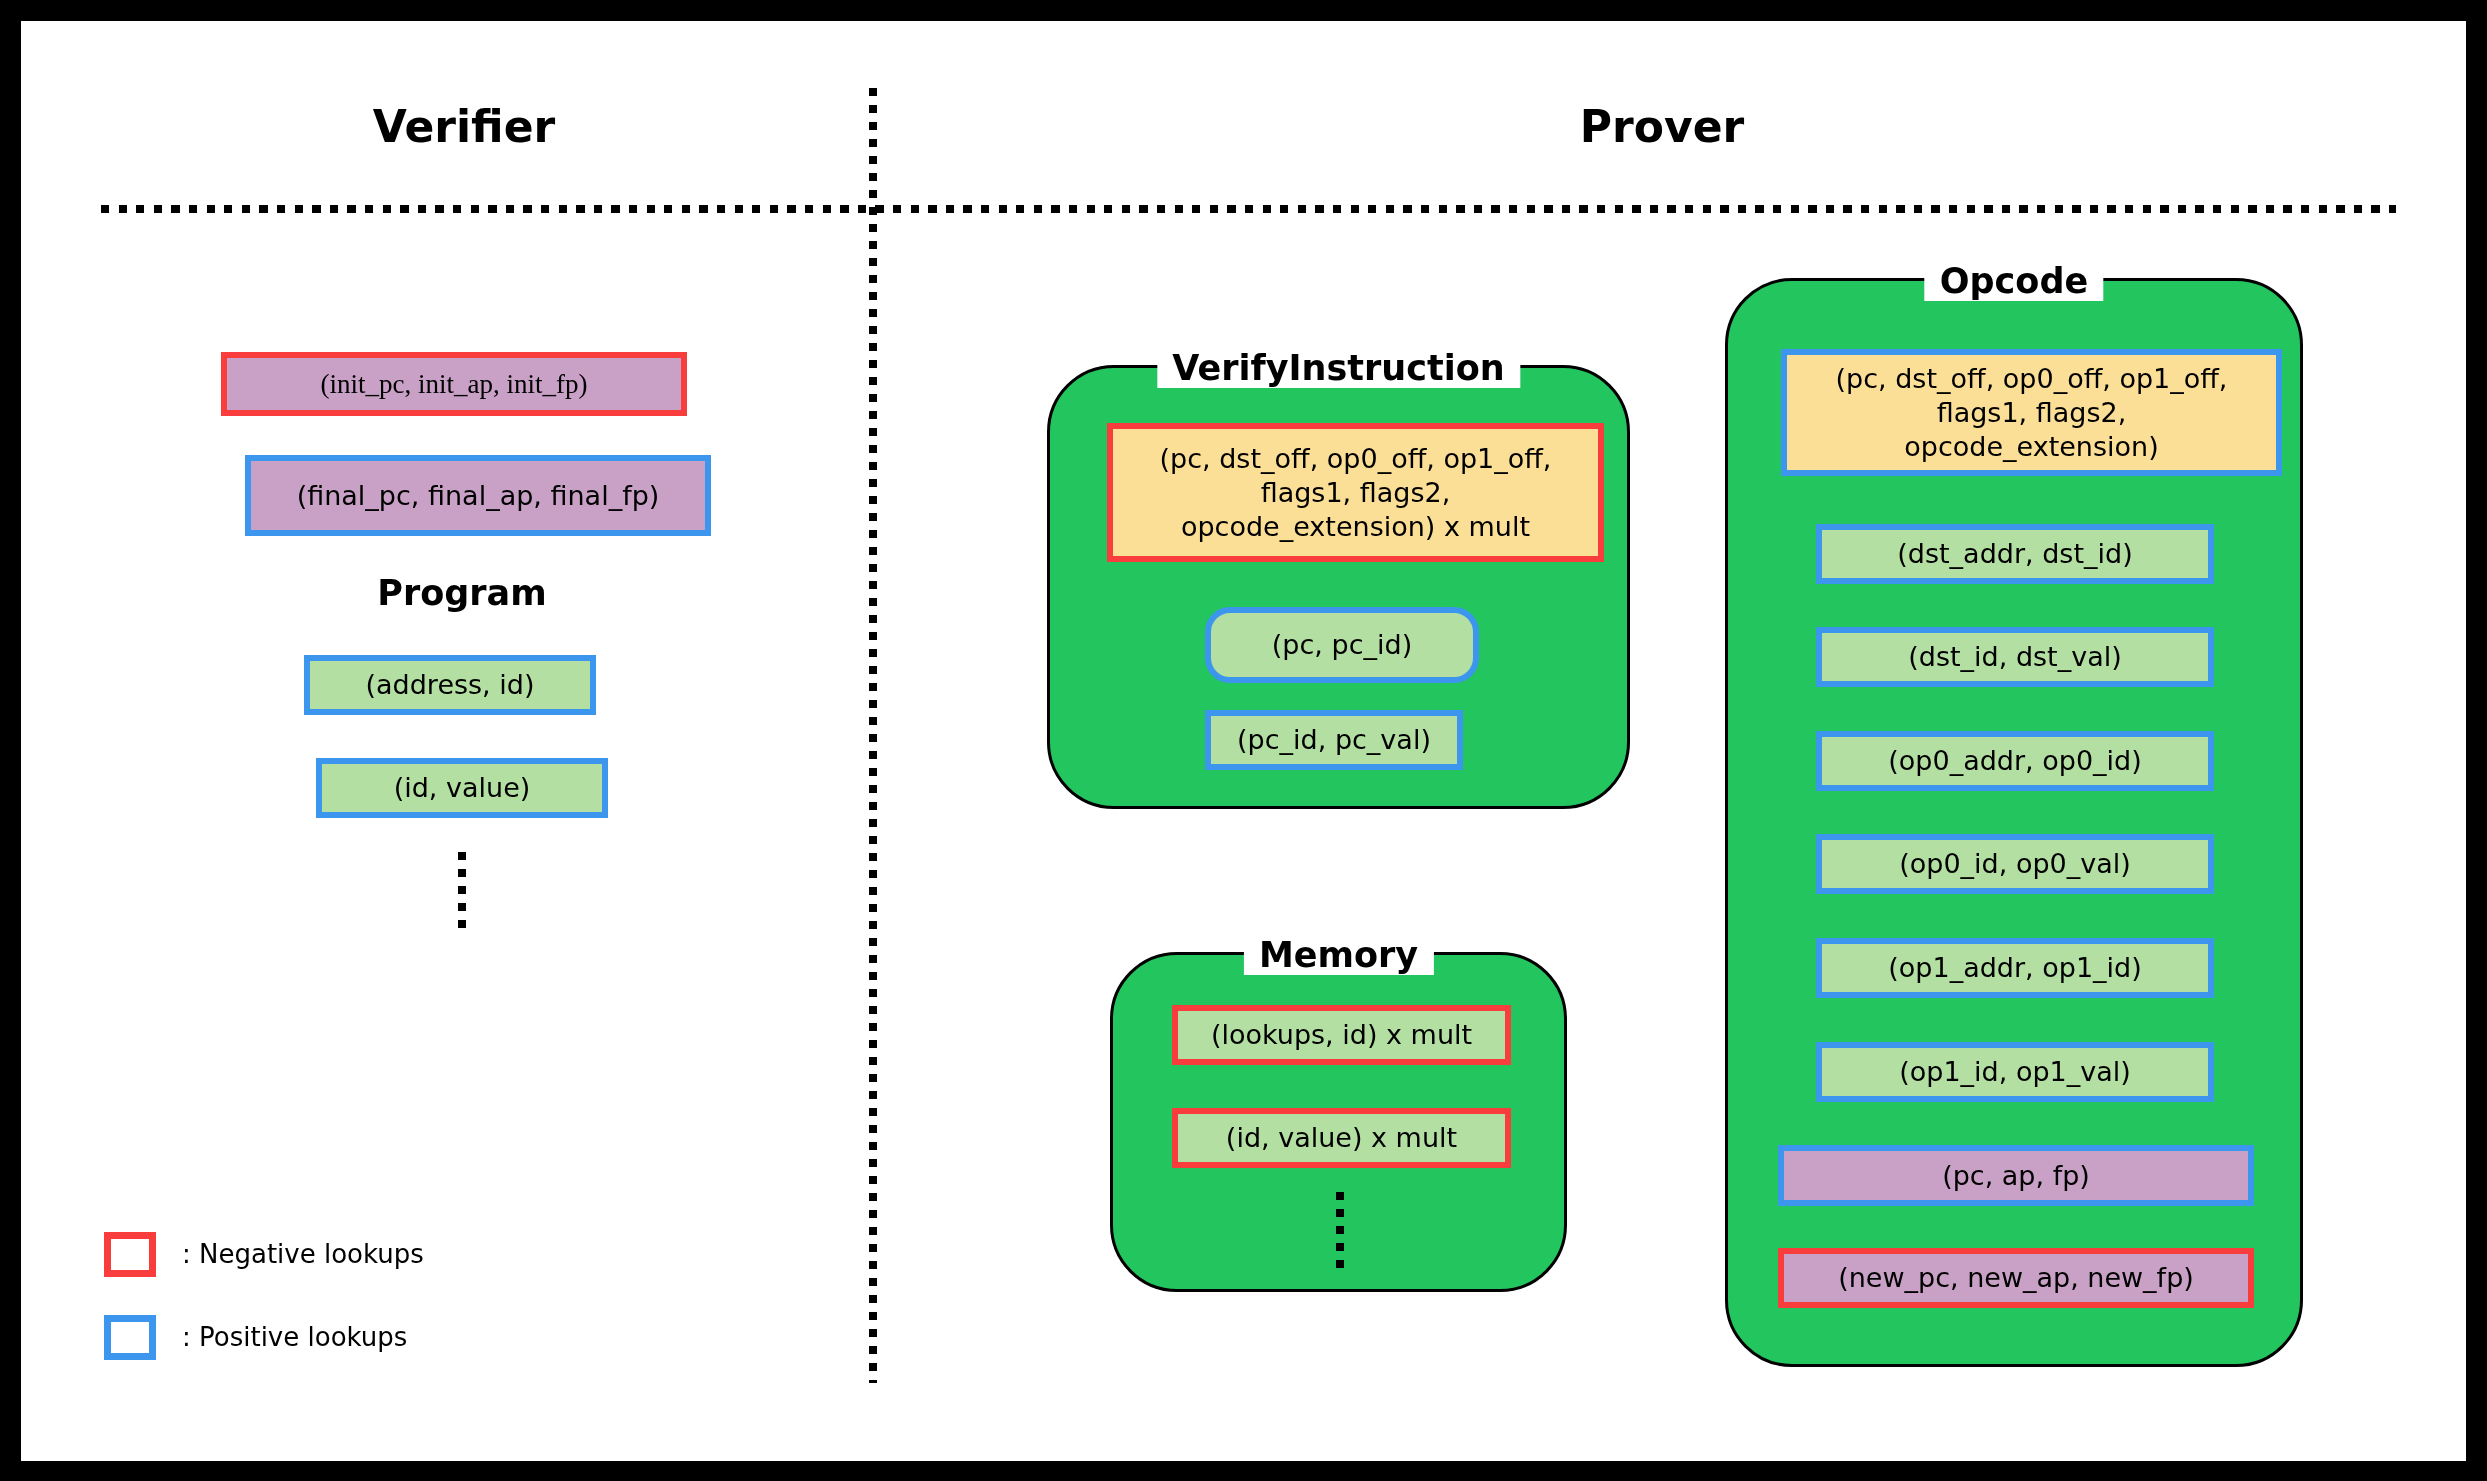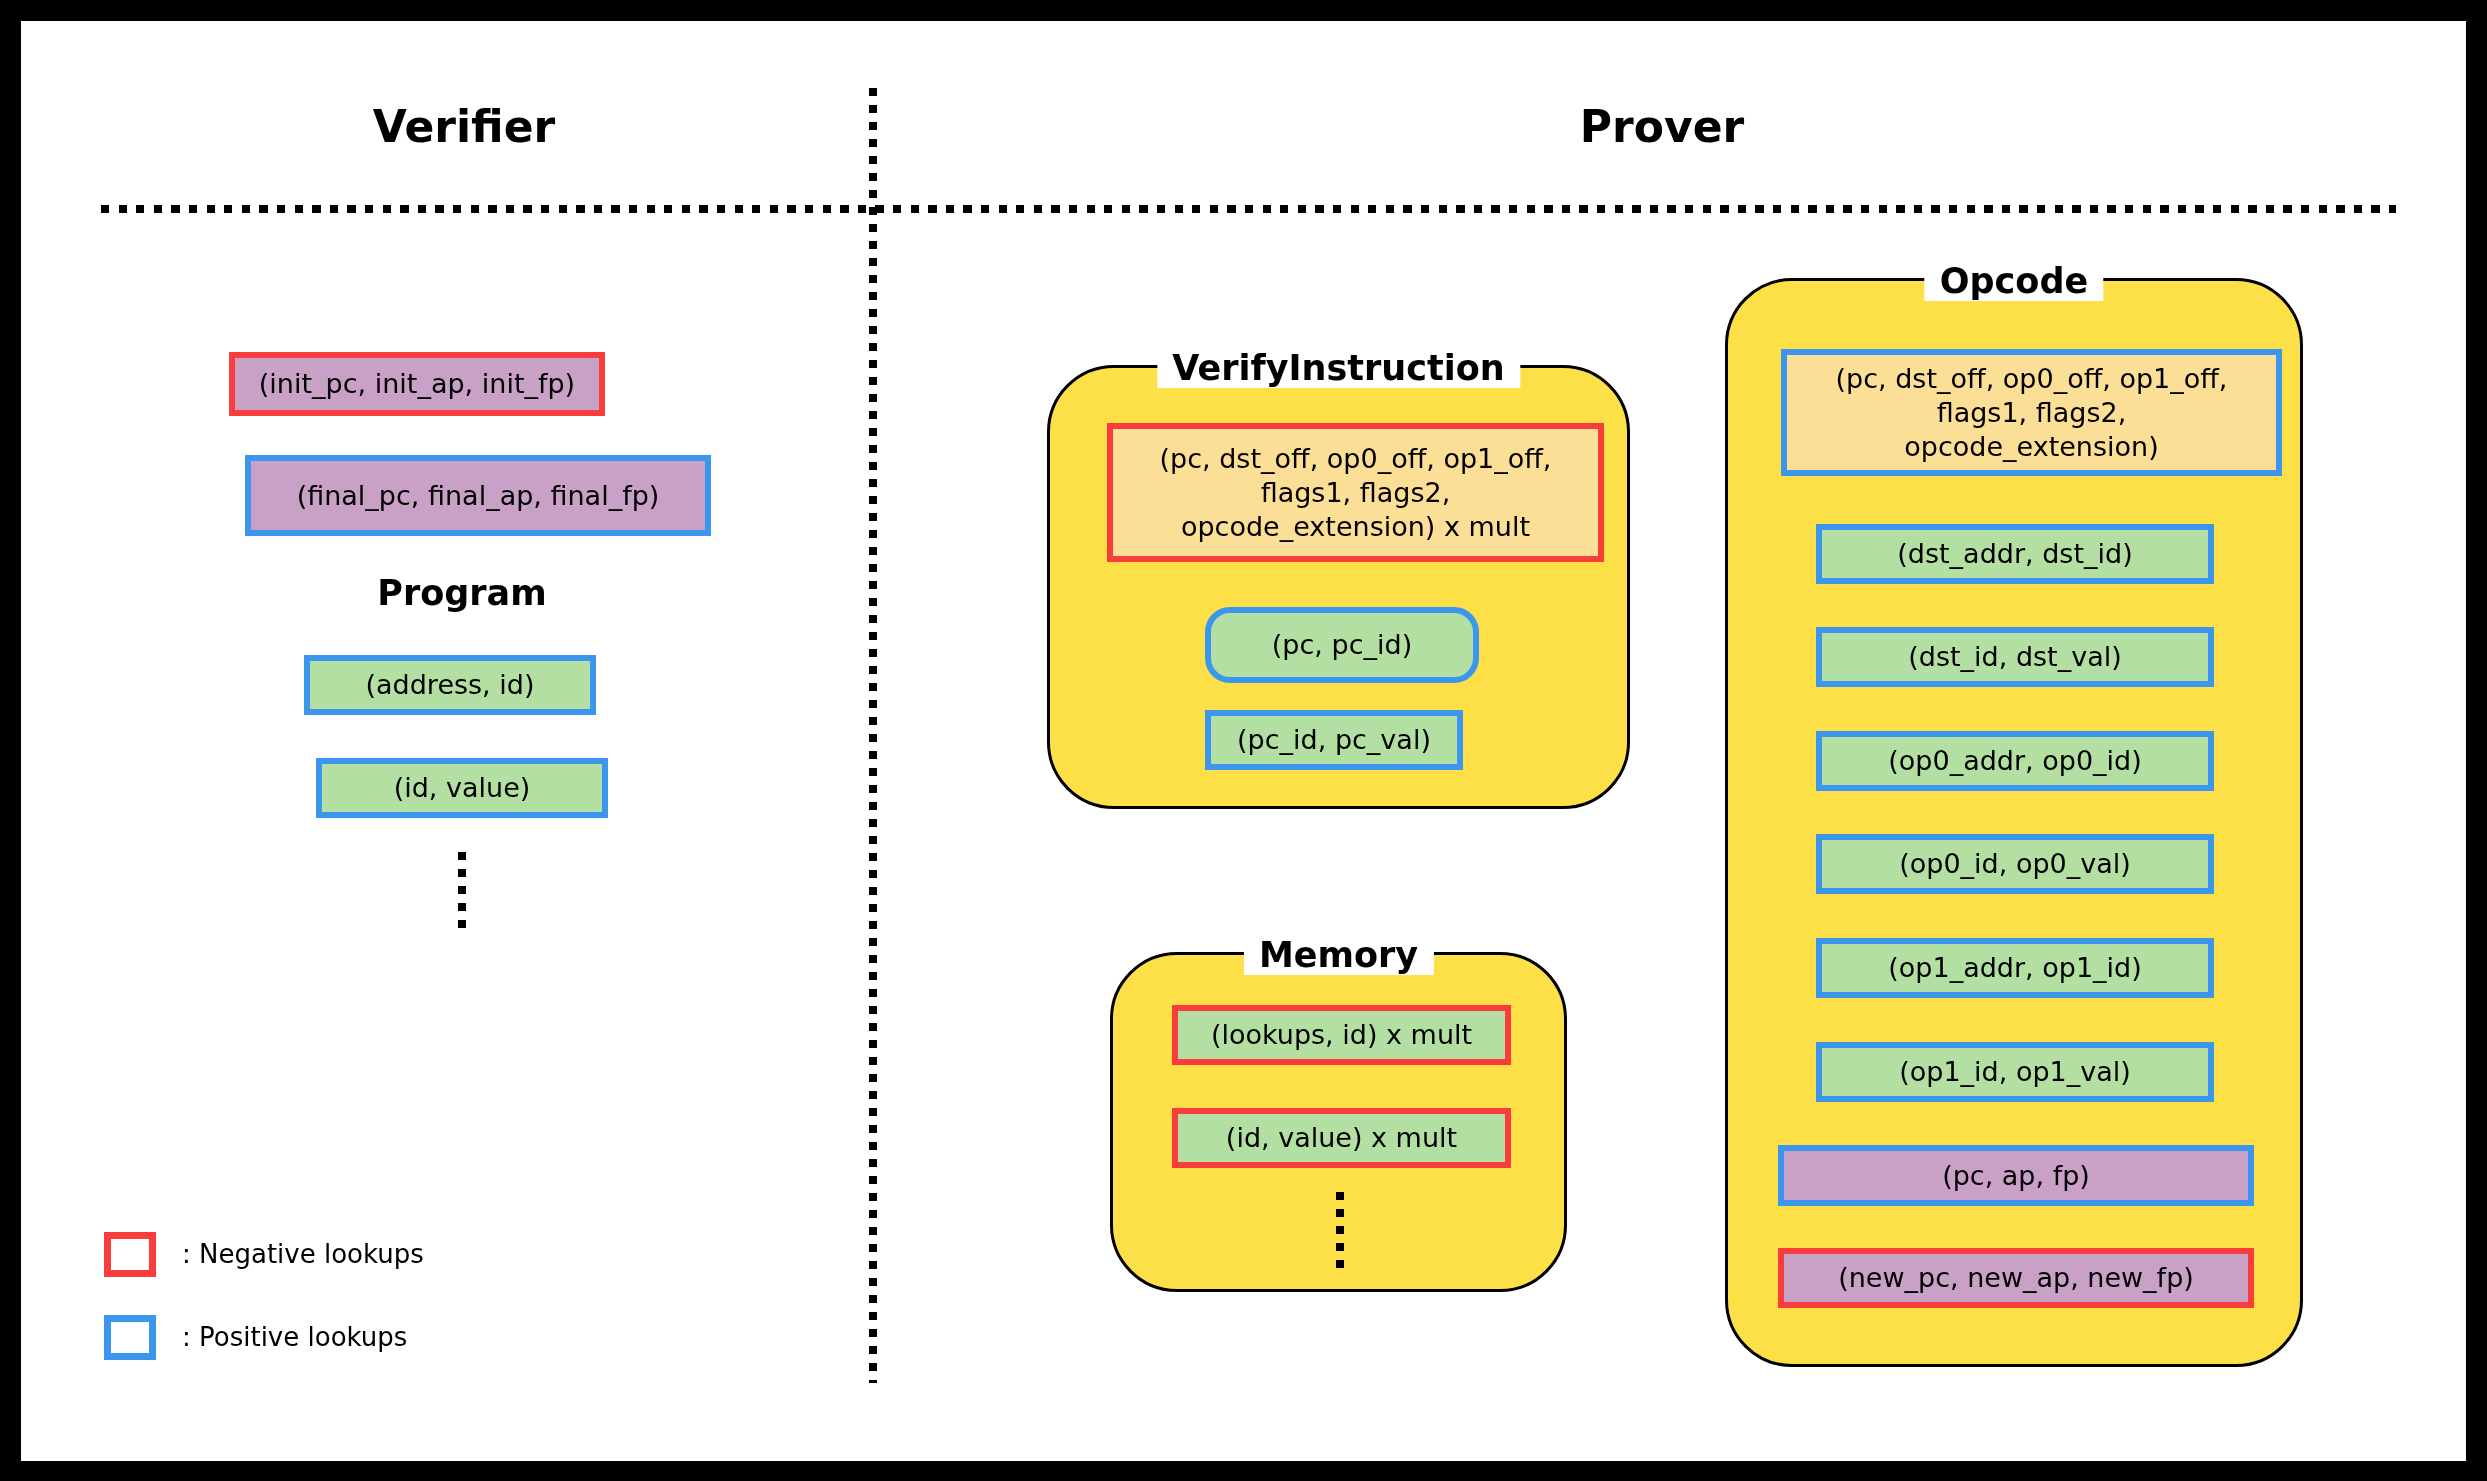--- a/index.html
+++ b/index.html
@@ -16,42 +16,42 @@
   .box{
     position:absolute;box-sizing:border-box;display:flex;align-items:center;justify-content:center;
     font-size:27px;line-height:34px;text-align:center;white-space:pre-line;
   }
   .b-red{border:6.2px solid var(--red);}
   .b-blue{border:6.2px solid var(--blue);}
   .f-purple{background:var(--purple);}
   .f-green{background:var(--green);}
   .f-yellow{background:var(--yellow);margin-left:16px;}
   .mid-title{position:absolute;font-weight:bold;font-size:35px;text-align:center;white-space:nowrap;}
-  .group{position:absolute;border:3.1px solid #000;border-radius:67px;box-sizing:border-box;background:#fde047;}
+  .group{position:absolute;border:3.1px solid #000;border-radius:67px;box-sizing:border-box;background:#22c55e;}
   .gtitle{position:absolute;top:0;left:50%;transform:translate(-50%,-50%);
     background:#fff;padding:0 15.5px;font-weight:bold;font-size:35px;white-space:nowrap;}
   .vdots{position:absolute;width:8.3px;height:78px;
     background:repeating-linear-gradient(180deg,#000 0 8.3px,transparent 8.3px 17px);}
   .swatch{position:absolute;width:52px;height:45px;box-sizing:border-box;border:7.3px solid #000;background:#fff;}
   .swatch-red{border-color:var(--red);}
   .swatch-blue{border-color:var(--blue);}
   .legend-label{position:absolute;font-size:26px;line-height:45px;white-space:nowrap;}
 </style>
 </head>
 <body>
 
 <div class="page">
 
   <div class="section-title" style="left:205px;top:101px;width:518px;">Verifier</div>
   <div class="section-title" style="left:1403px;top:101px;width:518px;">Prover</div>
 
   <div class="divider-h"></div>
   <div class="divider-v"></div>
 
-  <div class="box b-red f-purple" style="left:229px;top:352px;width:376px;height:64px;">(init_pc, init_ap, init_fp)</div>
+  <div class="box b-red f-purple" style="left:221px;top:352px;width:466px;height:64px;font-family:Liberation Serif, serif;">(init_pc, init_ap, init_fp)</div>
   <div class="box b-blue f-purple" style="left:229px;top:455px;width:466px;height:81px;margin-left:16px;">(final_pc, final_ap, final_fp)</div>
 
   <div class="mid-title" style="left:203px;top:573px;width:518px;">Program</div>
   <div class="box b-blue f-green" style="left:304px;top:655px;width:292px;height:60px;">(address, id)</div>
   <div class="box b-blue f-green" style="left:316px;top:758px;width:292px;height:60px;">(id, value)</div>
   <div class="vdots" style="left:458px;top:852px;"></div>
 
   <div class="swatch swatch-red" style="left:104px;top:1232px;"></div>
   <div class="legend-label" style="left:182px;top:1232px;">: Negative lookups</div>
   <div class="swatch swatch-blue" style="left:104px;top:1315px;"></div>

